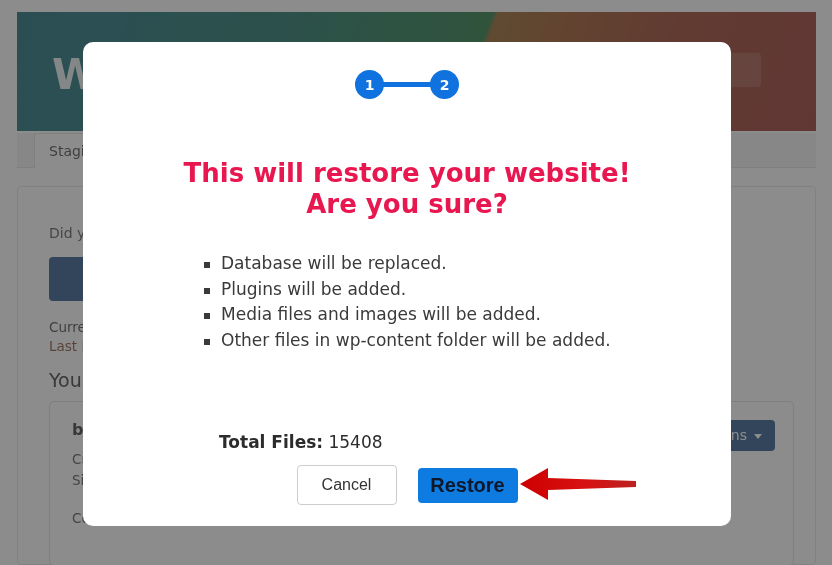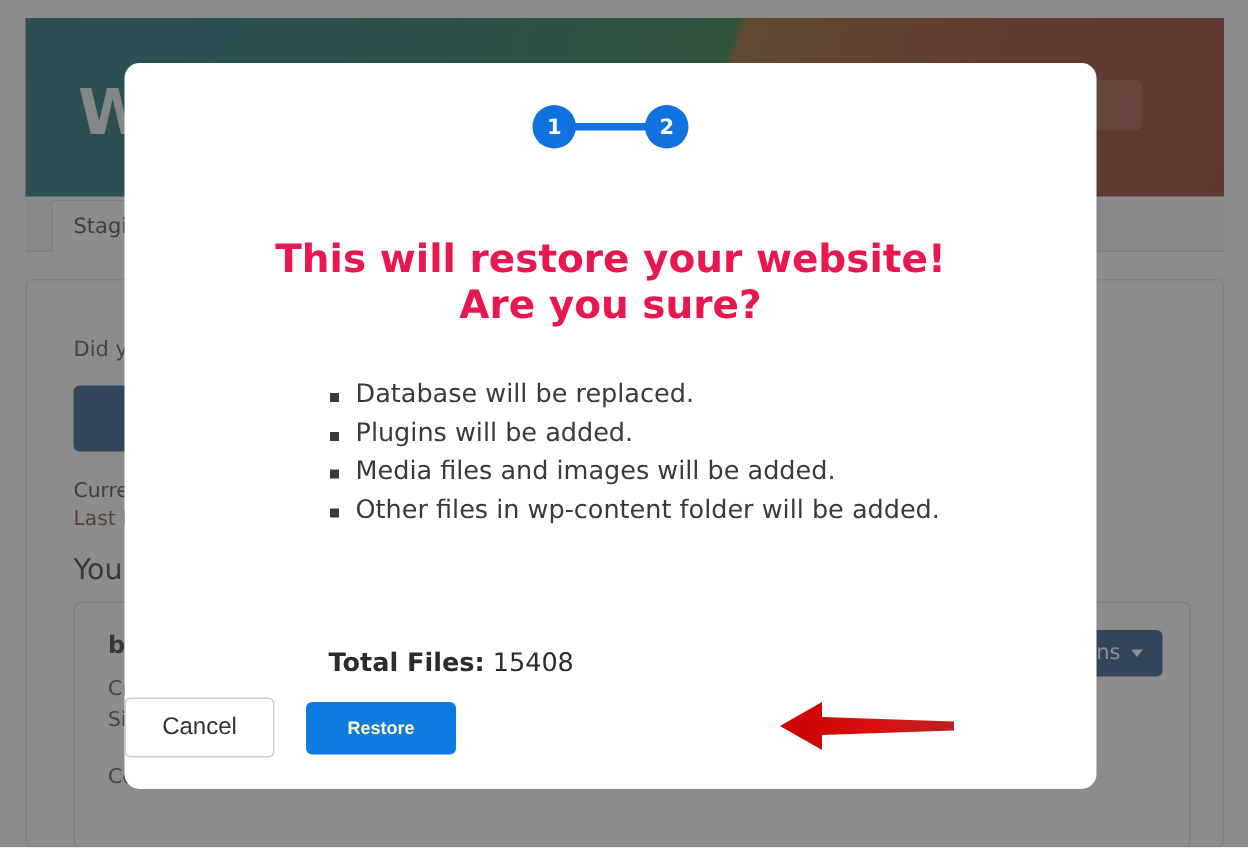--- a/index.html
+++ b/index.html
@@ -306,21 +306,21 @@
     font-size: 26px;
     font-weight: 700;
     line-height: 1.18;
     font-family: "DejaVu Sans", "Liberation Sans", sans-serif;
   }
   .modal-title .l2 { display: block; }
 
   
   .modal-list {
     position: absolute;
-    left: 136px;
+    left: 120px;
     top: 209px;
     list-style: none;
   }
   .modal-list li {
     position: relative;
     font-size: 17px;
     color: #3a3a3a;
     line-height: 25.5px;
     padding-left: 18px;
     white-space: nowrap;
@@ -346,21 +346,21 @@
   .total-files .label { font-weight: 700; }
   .total-files .value { font-weight: 400; margin-top: 39px; }
 
   
   .modal-buttons {
     position: absolute;
     left: 0;
     top: 423px;
     width: 100%;
     display: flex;
-    justify-content: flex-start;
+    justify-content: center;
     align-items: center;
     gap: 21px;
   }
   .btn-cancel {
     width: 100px;
     height: 40px;
     border: 1px solid #cccccc;
     border-radius: 4px;
     background: #ffffff;
     color: #333333;
@@ -369,22 +369,22 @@
     align-items: center;
     justify-content: center;
     cursor: pointer;
   }
   .btn-restore {
     width: 100px;
     height: 35px;
     border: none;
     border-radius: 4px;
     background: #0d7be0;
-    color: #fef9c3;
-    font-size: 12px;
+    color: #0f172a;
+    font-size: 20px;
     font-weight: 700;
     display: flex;
     align-items: center;
     justify-content: center;
     cursor: pointer;
   }
 
   
   .red-arrow {
     position: absolute;

